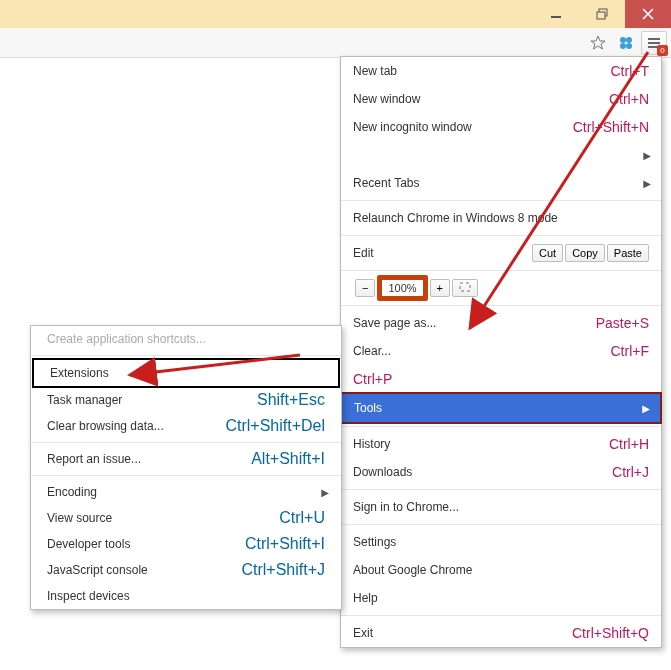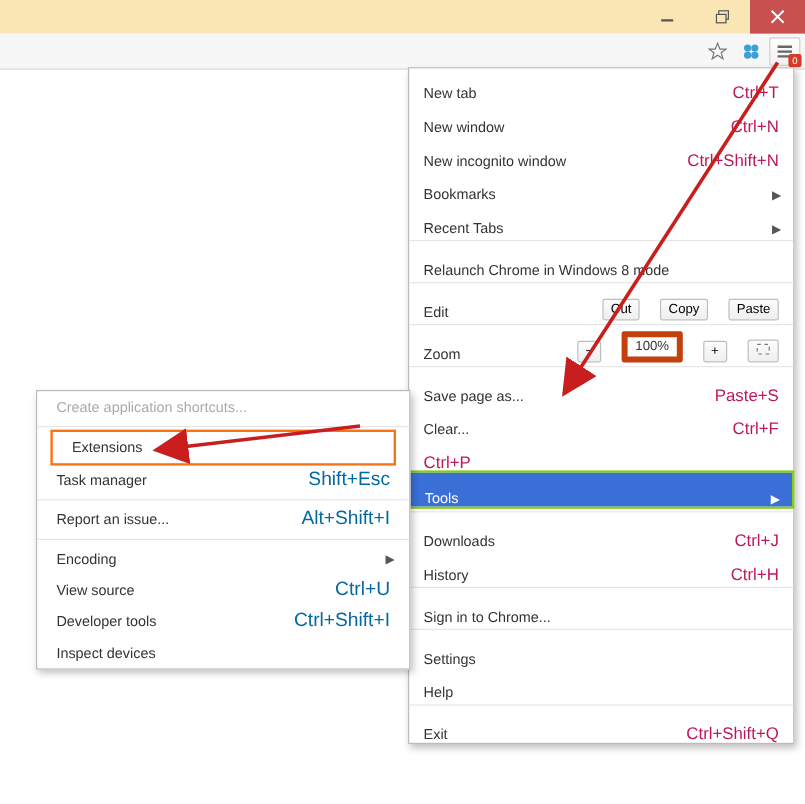--- a/index.html
+++ b/index.html
@@ -12,42 +12,42 @@
   .titlebar-btn svg { display: block; }
 
   
   .toolbar { height: 30px; background: #f7f7f7; border-bottom: 1px solid #d9d9d9; display: flex; justify-content: flex-end; align-items: center; padding: 0 4px; gap: 2px; }
   .tool-icon { width: 26px; height: 24px; display: flex; align-items: center; justify-content: center; border: 1px solid transparent; border-radius: 2px; position: relative; }
   .tool-icon.menu-btn { border-color: #cfcfcf; background: linear-gradient(#fdfdfd,#f1f1f1); }
   .tool-icon .badge { position: absolute; right: -2px; bottom: -2px; width: 11px; height: 11px; background: #d63b2a; border-radius: 2px; color: #fff; font-size: 8px; line-height: 11px; text-align: center; }
 
   
   .main-menu { position: absolute; top: 56px; left: 340px; width: 322px; background: #fff; border: 1px solid #bcbcbc; box-shadow: 2px 3px 6px rgba(0,0,0,.25); }
-  .mm-item { height: 28px; display: flex; align-items: flex-end; padding: 0 12px; font-size: 12px; color: #333; position: relative; gap: 15px; }
+  .mm-item { height: 28px; display: flex; align-items: center; padding: 0 12px; font-size: 12px; color: #333; position: relative; }
   .mm-label { flex: 1; }
   .mm-short { color: #be185d; font-size: 14px; }
   .mm-arrow { position: absolute; right: 10px; color: #555; font-size: 10px; }
   .mm-sep { height: 1px; background: #e6e6e6; margin: 3px 0; }
   .mm-item.highlight { background: #3a6fd8; color: #fff; }
   .mm-item.highlight .mm-short, .mm-item.highlight .mm-arrow { color: #fff; }
-  .mm-highlight-box { border: 2px solid #84cc16; margin: -1px; }
+  .mm-highlight-box { border: 2px solid #7f1d1d; margin: -1px; }
 
   
   .mm-btn { border: 1px solid #bdbdbd; background: linear-gradient(#fcfcfc,#efefef); font-size: 11px; padding: 2px 6px; border-radius: 2px; margin-left: 2px; }
   .zoom-val { border: 5px solid #c2410c; background: #fff; font-size: 11px; padding: 2px 6px; border-radius: 2px; margin-left: 2px; min-width: 40px; text-align: center; }
 
   
   .sub-menu { position: absolute; top: 325px; left: 30px; width: 312px; background: #fff; border: 1px solid #bcbcbc; box-shadow: 2px 3px 6px rgba(0,0,0,.25); }
   .sm-item { height: 26px; display: flex; align-items: center; padding: 0 16px; font-size: 12px; color: #333; position: relative; }
   .sm-item.disabled { color: #aaaaaa; justify-content: flex-end; }
   .sm-label { flex: 1; }
   .sm-short { color: #0369a1; font-size: 16px; }
   .sm-arrow { position: absolute; right: 12px; color: #555; font-size: 10px; }
   .sm-sep { height: 1px; background: #e6e6e6; margin: 3px 0; }
-  .sm-highlight-box { border: 2px solid #f97316; margin: -1px 11px; }
+  .sm-highlight-box { border: 2px solid #000000; margin: -1px 1px; }
 
   
   .annot { position: absolute; top: 0; left: 0; width: 671px; height: 670px; pointer-events: none; }
 </style>
 </head>
 <body>
 
 <div class="titlebar">
   <div class="titlebar-btn">
     <svg width="12" height="12">
@@ -99,41 +99,39 @@
     </div>
   <div class="mm-item">
       <span class="mm-label">New window</span>
       <span class="mm-short">Ctrl+N</span>
     </div>
   <div class="mm-item">
       <span class="mm-label">New incognito window</span>
       <span class="mm-short">Ctrl+Shift+N</span>
     </div>
   <div class="mm-item">
-      <span class="mm-label">Bookmarks</span>
       <span class="mm-arrow">▶</span>
     </div>
   <div class="mm-item">
       <span class="mm-label">Recent Tabs</span>
       <span class="mm-arrow">▶</span>
     </div>
   <div class="mm-sep"></div>
   <div class="mm-item">
       <span class="mm-label">Relaunch Chrome in Windows 8 mode</span>
     </div>
   <div class="mm-sep"></div>
   <div class="mm-item">
     <span class="mm-label">Edit</span>
     <button class="mm-btn">Cut</button>
     <button class="mm-btn">Copy</button>
     <button class="mm-btn">Paste</button>
   </div>
   <div class="mm-sep"></div>
   <div class="mm-item">
-    <span class="mm-label">Zoom</span>
     <button class="mm-btn">−</button>
     <span class="zoom-val">100%</span>
     <button class="mm-btn">+</button>
     <button class="mm-btn">
       <svg width="12" height="10">
           <rect x="1" y="1" width="10" height="8" fill="none" stroke="#777" stroke-dasharray="3 3"></rect>
         </svg>
     </button>
   </div>
   <div class="mm-sep"></div>
@@ -149,34 +147,37 @@
       <span class="mm-short">Ctrl+P</span>
     </div>
   <div class="mm-highlight-box">
     <div class="mm-item highlight">
         <span class="mm-label">Tools</span>
         <span class="mm-arrow">▶</span>
       </div>
   </div>
   <div class="mm-sep"></div>
   <div class="mm-item">
+      <span class="mm-label">History</span>
+      <span class="mm-short">Ctrl+H</span>
+    </div>
+  <div class="mm-item">
       <span class="mm-label">Downloads</span>
       <span class="mm-short">Ctrl+J</span>
     </div>
-  <div class="mm-item">
-      <span class="mm-label">History</span>
-      <span class="mm-short">Ctrl+H</span>
-    </div>
   <div class="mm-sep"></div>
   <div class="mm-item">
       <span class="mm-label">Sign in to Chrome...</span>
     </div>
   <div class="mm-sep"></div>
   <div class="mm-item">
       <span class="mm-label">Settings</span>
+    </div>
+  <div class="mm-item">
+      <span class="mm-label">About Google Chrome</span>
     </div>
   <div class="mm-item">
       <span class="mm-label">Help</span>
     </div>
   <div class="mm-sep"></div>
   <div class="mm-item">
       <span class="mm-label">Exit</span>
       <span class="mm-short">Ctrl+Shift+Q</span>
     </div>
 </div>
@@ -188,37 +189,45 @@
   <div class="sm-sep"></div>
   <div class="sm-highlight-box">
     <div class="sm-item">
         <span class="sm-label">Extensions</span>
       </div>
   </div>
   <div class="sm-item">
       <span class="sm-label">Task manager</span>
       <span class="sm-short">Shift+Esc</span>
     </div>
+  <div class="sm-item">
+      <span class="sm-label">Clear browsing data...</span>
+      <span class="sm-short">Ctrl+Shift+Del</span>
+    </div>
   <div class="sm-sep"></div>
   <div class="sm-item">
       <span class="sm-label">Report an issue...</span>
       <span class="sm-short">Alt+Shift+I</span>
     </div>
   <div class="sm-sep"></div>
   <div class="sm-item">
       <span class="sm-label">Encoding</span>
       <span class="sm-arrow">▶</span>
     </div>
   <div class="sm-item">
       <span class="sm-label">View source</span>
       <span class="sm-short">Ctrl+U</span>
     </div>
   <div class="sm-item">
       <span class="sm-label">Developer tools</span>
       <span class="sm-short">Ctrl+Shift+I</span>
+    </div>
+  <div class="sm-item">
+      <span class="sm-label">JavaScript console</span>
+      <span class="sm-short">Ctrl+Shift+J</span>
     </div>
   <div class="sm-item">
       <span class="sm-label">Inspect devices</span>
     </div>
 </div>
 
 <svg class="annot">
   <defs>
     <marker id="ah" markerWidth="12" markerHeight="12" refX="9" refY="5" orient="auto">
       <path d="M0,0 L10,5 L0,10 Z" fill="#c81e1e"></path>

